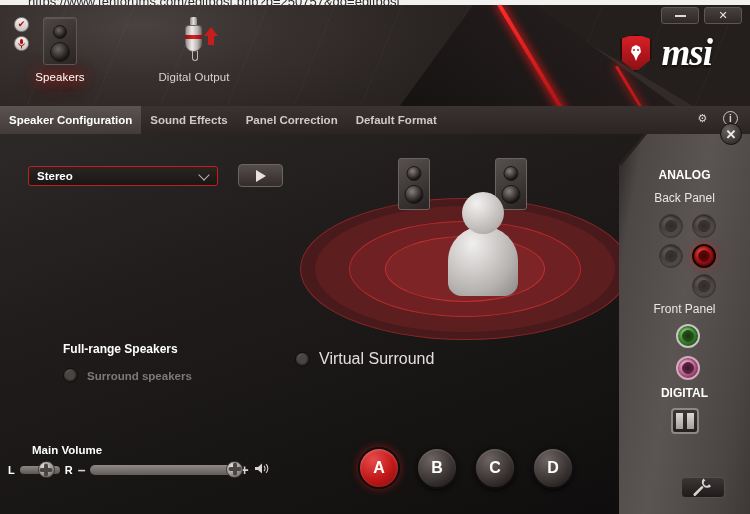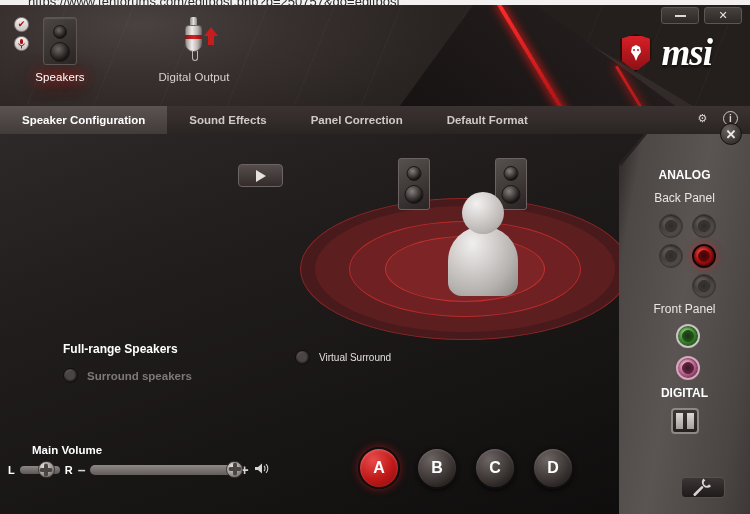--- a/index.html
+++ b/index.html
@@ -159,21 +159,21 @@
   }
 
   
   .tabbar {
     position: absolute; left: 0; top: 101px; width: 750px; height: 28px;
     background: linear-gradient(180deg, #3b3331, #2a2422);
     z-index: 12;
   }
   .tabs { position: absolute; left: 0; top: 0; display: flex; height: 28px; }
   .tab {
-    padding: 0 22px; height: 28px; display: flex; align-items: center;
+    padding: 0 9px; height: 28px; display: flex; align-items: center;
     font-size: 11.5px; color: #cfc9c7; font-weight: bold; white-space: nowrap;
   }
   .tab.active {
     background: linear-gradient(180deg, #5a5351, #433b39);
     color: #ffffff;
   }
   .tabbar-icons { position: absolute; right: 12px; top: 5px; display: flex; gap: 13px; align-items: center; z-index: 14; }
   .tb-ico {
     width: 15px; height: 15px; border-radius: 50%;
     display: flex; align-items: center; justify-content: center;
@@ -271,21 +271,21 @@
   }
   .radio .dot { width: 9px; height: 9px; border-radius: 50%; background: #4a4442; }
   .radio.on .dot {
     background: radial-gradient(circle at 35% 30%, #ff6b6b, #d41414 60%, #8e0d0d);
     box-shadow: 0 0 6px 1px rgba(220,30,30,.85);
   }
   .radio-label { font-size: 11.5px; color: #ffffff; font-weight: bold; }
   .radio-label.dim { color: #7e7876; }
 
   .vsurround { position: absolute; left: 295px; top: 216px; display: flex; align-items: center; gap: 9px; }
-  .vsurround .radio-label { font-weight: normal; color: #e3dedc; font-size: 10px; }
+  .vsurround .radio-label { font-weight: normal; color: #e3dedc; font-size: 16px; }
 
   
   .mainvol { position: absolute; left: 4px; top: 310px; width: 290px; }
   .mv-title { position: absolute; left: 28px; top: 0; font-size: 11.5px; color: #ffffff; font-weight: bold; }
   .mv-row { position: absolute; left: 4px; top: 18px; display: flex; align-items: center; gap: 5px; }
   .lr { font-size: 11px; color: #ffffff; font-weight: bold; }
   .bal-track {
     width: 40px; height: 8px; border-radius: 4px;
     background: linear-gradient(180deg, #8c8684, #5c5654);
     position: relative;
@@ -481,20 +481,24 @@
     </div>
     <div class="tabbar-icons">
       <div class="tb-ico">⚙</div>
       <div class="tb-ico info">i</div>
     </div>
   </div>
   <div class="panel-close">✕</div>
 
   <div class="body">
 
+    <div class="combo">
+      <span>Stereo</span>
+      <span class="chev"></span>
+    </div>
     <div class="playbtn">
       <span class="tri"></span>
     </div>
 
     <div class="viz">
       <div class="ring r0"></div>
       <div class="ring r1"></div>
       <div class="ring r2"></div>
       <div class="ring r3"></div>
       <div class="spk-box spk-l">

